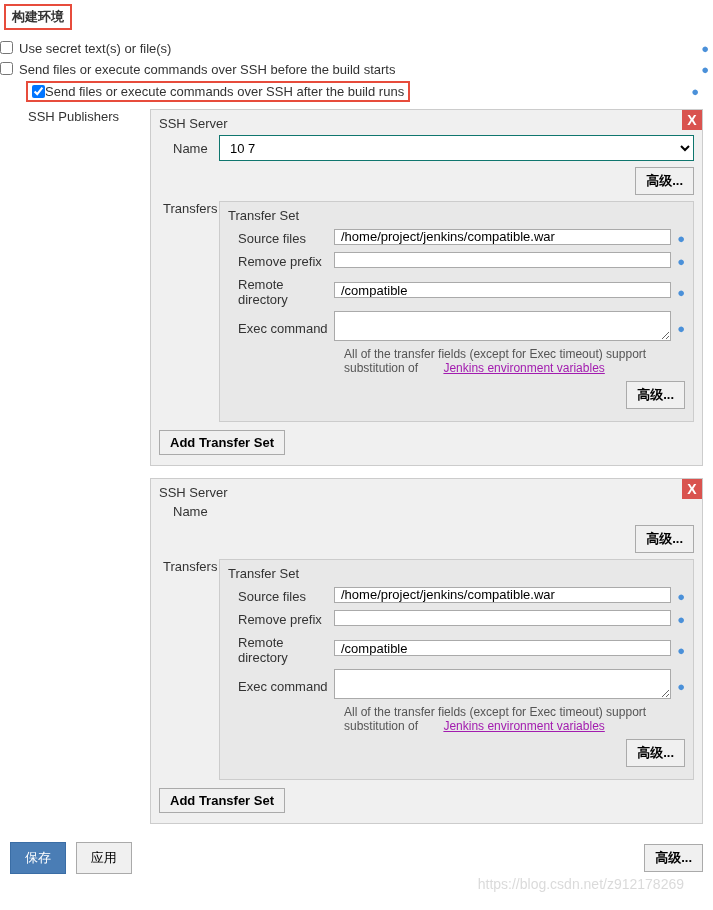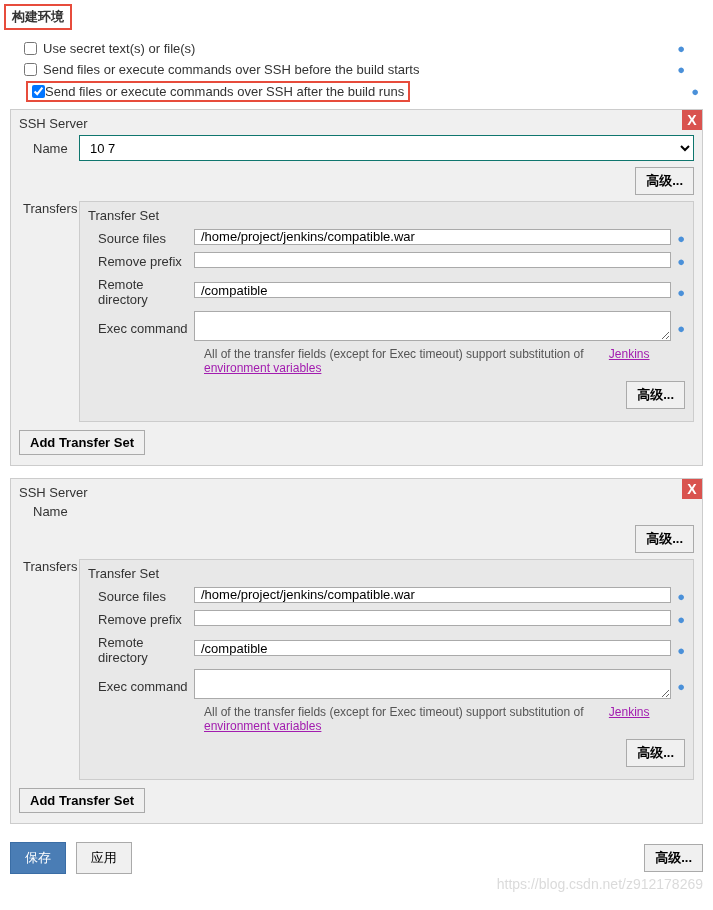--- a/index.html
+++ b/index.html
@@ -13,22 +13,22 @@
     .section-header {
       border: 2px solid #e74c3c;
       display: inline-block;
       padding: 2px 6px;
       margin: 4px 16px 8px 4px;
       font-weight: bold;
       font-size: 13px;
     }
     .checkbox-row {
       display: flex;
-      align-items: center;
-      padding: 3px 24px;
+      align-items: flex-start;
+      padding: 3px 0;
       position: relative;
     }
     .checkbox-row input[type="checkbox"] {
       margin-right: 6px;
     }
     .checkbox-row .label {
       flex: 1;
     }
     .help-icon {
       color: #4a90d9;
@@ -209,21 +209,21 @@
     }
     .apply-btn {
       background: #f0f0f0;
       border: 1px solid #aaa;
       padding: 6px 14px;
       font-size: 13px;
       cursor: pointer;
     }
     .watermark {
       position: absolute;
-      right: 10px;
+      right: 29px;
       bottom: 18px;
       color: rgba(150,150,150,0.35);
       font-size: 14px;
       pointer-events: none;
     }
   </style>
 </head>
 <body>
 
 
@@ -245,20 +245,21 @@
 <div class="highlighted-outer">
   <span class="highlighted-row">
     <input type="checkbox" checked="" style="">
     <span class="label">Send files or execute commands over SSH after the build runs</span>
   </span>
   <span style="flex:1"></span>
   <span class="help-icon">●</span>
 </div>
 
 <div class="main-area">
+  <div class="left-label">SSH Publishers</div>
   <div class="publishers-area">
 
     <div class="ssh-server-block">
       <div class="close-btn">X</div>
       <div class="server-title">SSH Server</div>
       <div class="field-row">
         <div class="field-label">Name</div>
         <div class="field-control">
           <select class="server-select">
             <option>10            7</option>

